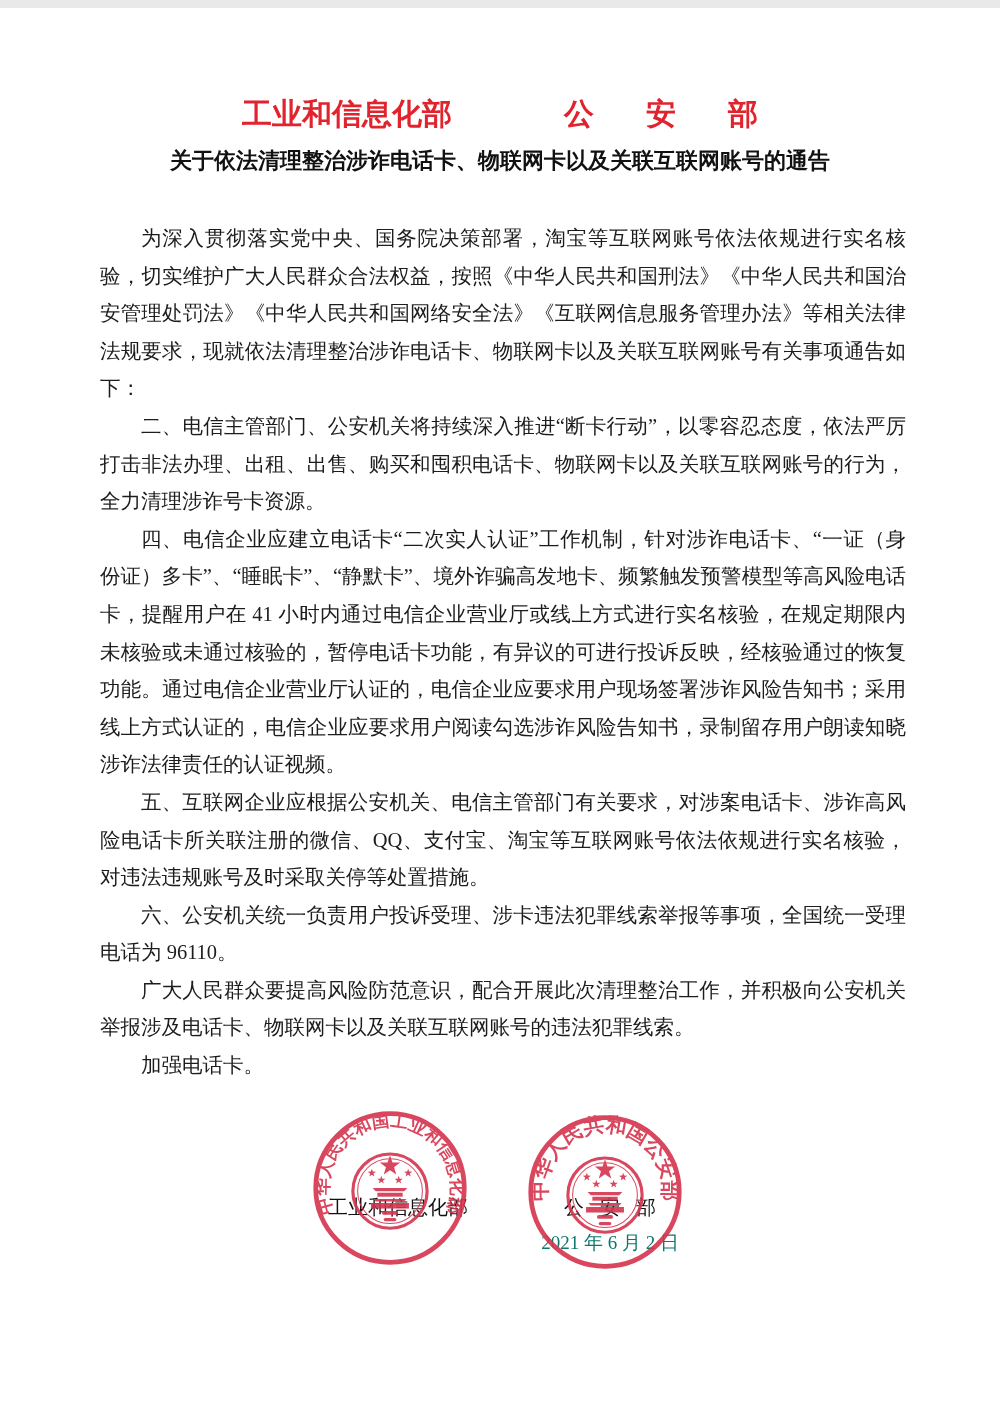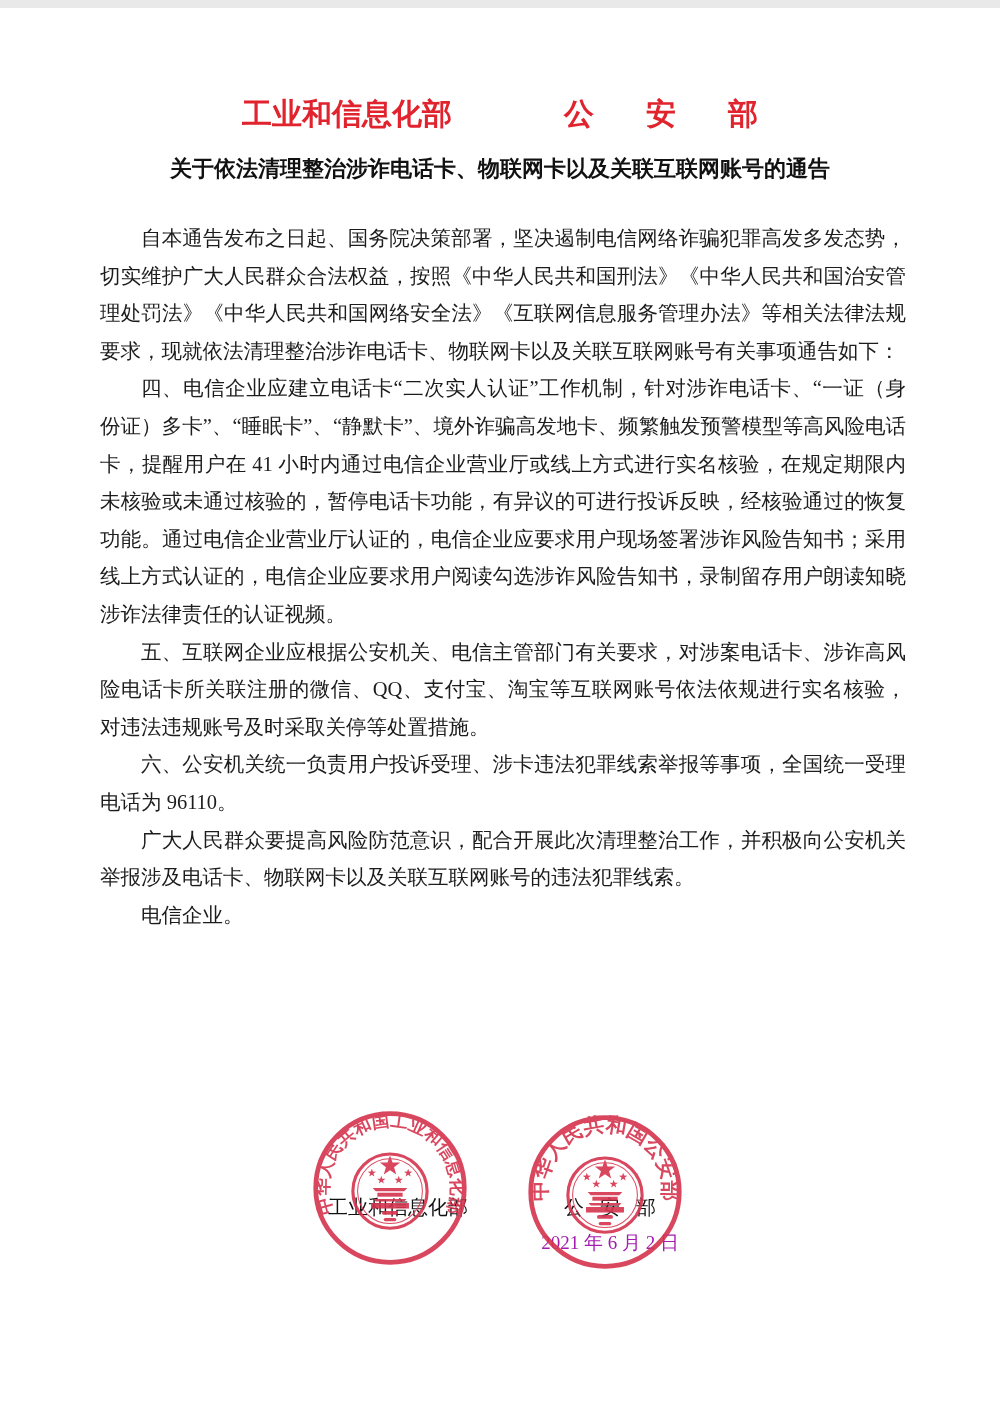--- a/index.html
+++ b/index.html
@@ -11,63 +11,64 @@
   }
   .header-row {
     position:absolute; top:86px; left:0; width:100%;
     display:flex; justify-content:center; align-items:baseline; gap:112px;
   }
   .ministry {
     font-size:30px; font-weight:bold; color:#e0232d; white-space:nowrap;
   }
   .ministry-right { letter-spacing:52px; margin-right:-52px; }
   .notice-title {
-    position:absolute; top:146px; left:0; width:100%;
+    position:absolute; top:138px; left:0; width:100%;
     text-align:center; font-size:22px; font-weight:bold; color:#111;
   }
   .notice-body {
     position:absolute; top:212px; left:100px; width:806px;
     font-size:20.5px; line-height:37.6px;
     text-align:justify; text-align-last:left;
   }
   .notice-body p { margin:0; text-indent:2em; }
   
   .seal-svg { position:absolute; opacity:0.9; }
   .seal-left-svg  { left:311px; top:1101px; width:158px; height:158px; }
   .seal-right-svg { left:526px; top:1105px; width:158px; height:158px; }
   .seal-ring-text { font-family:"Liberation Serif","DejaVu Serif",serif; font-weight:bold; }
   .sig {
     position:absolute; font-size:20px; color:#111; text-align:center; white-space:nowrap;
   }
   .sig-left  { top:1186px; left:318px; width:160px; }
   .sig-right { top:1186px; left:525px; width:170px; letter-spacing:16px; text-indent:16px; }
   .seal-date {
     position:absolute; top:1222px; left:517px; width:186px;
-    text-align:center; font-size:19px; color:#a21caf; white-space:nowrap;
+    text-align:center; font-size:19px; color:#0f766e; white-space:nowrap;
   }
 </style>
 </head>
 <body>
 
 <div class="page">
 
   <div class="header-row">
     <span class="ministry">工业和信息化部</span>
     <span class="ministry ministry-right">公安部</span>
   </div>
 
   <div class="notice-title">关于依法清理整治涉诈电话卡、物联网卡以及关联互联网账号的通告</div>
 
   <div class="notice-body">
-    <p>自本通告发布之日起、国务院决策部署，坚决遏制电信网络诈骗犯罪高发多发态势，切实维护广大人民群众合法权益，按照《中华人民共和国刑法》《中华人民共和国治安管理处罚法》《中华人民共和国网络安全法》《互联网信息服务管理办法》等相关法律法规要求，现就依法清理整治涉诈电话卡、物联网卡以及关联互联网账号有关事项通告如下：</p>
+    <p>为深入贯彻落实党中央、国务院决策部署，淘宝等互联网账号依法依规进行实名核验，切实维护广大人民群众合法权益，按照《中华人民共和国刑法》《中华人民共和国治安管理处罚法》《中华人民共和国网络安全法》《互联网信息服务管理办法》等相关法律法规要求，现就依法清理整治涉诈电话卡、物联网卡以及关联互联网账号有关事项通告如下：</p>
+    <p>二、电信主管部门、公安机关将持续深入推进“断卡行动”，以零容忍态度，依法严厉打击非法办理、出租、出售、购买和囤积电话卡、物联网卡以及关联互联网账号的行为，全力清理涉诈号卡资源。</p>
     <p>四、电信企业应建立电话卡“二次实人认证”工作机制，针对涉诈电话卡、“一证（身份证）多卡”、“睡眠卡”、“静默卡”、境外诈骗高发地卡、频繁触发预警模型等高风险电话卡，提醒用户在 41 小时内通过电信企业营业厅或线上方式进行实名核验，在规定期限内未核验或未通过核验的，暂停电话卡功能，有异议的可进行投诉反映，经核验通过的恢复功能。通过电信企业营业厅认证的，电信企业应要求用户现场签署涉诈风险告知书；采用线上方式认证的，电信企业应要求用户阅读勾选涉诈风险告知书，录制留存用户朗读知晓涉诈法律责任的认证视频。</p>
     <p>五、互联网企业应根据公安机关、电信主管部门有关要求，对涉案电话卡、涉诈高风险电话卡所关联注册的微信、QQ、支付宝、淘宝等互联网账号依法依规进行实名核验，对违法违规账号及时采取关停等处置措施。</p>
     <p>六、公安机关统一负责用户投诉受理、涉卡违法犯罪线索举报等事项，全国统一受理电话为 96110。</p>
     <p>广大人民群众要提高风险防范意识，配合开展此次清理整治工作，并积极向公安机关举报涉及电话卡、物联网卡以及关联互联网账号的违法犯罪线索。</p>
-    <p>电信企业。</p>
+    <p>加强电话卡。</p>
   </div>
 
   <div class="sig sig-left">工业和信息化部</div>
   <div class="sig sig-right">公安部</div>
   <div class="seal-date">2021 年 6 月 2 日</div>
 
   <svg width="0" height="0" style="position:absolute" aria-hidden="true">
     <defs>
       <path id="star" d="M0,-10 L2.35,-3.24 L9.51,-3.09 L3.8,1.24 L5.88,8.09 L0,4 L-5.88,8.09 L-3.8,1.24 L-9.51,-3.09 L-2.35,-3.24 Z"></path>
     </defs>

